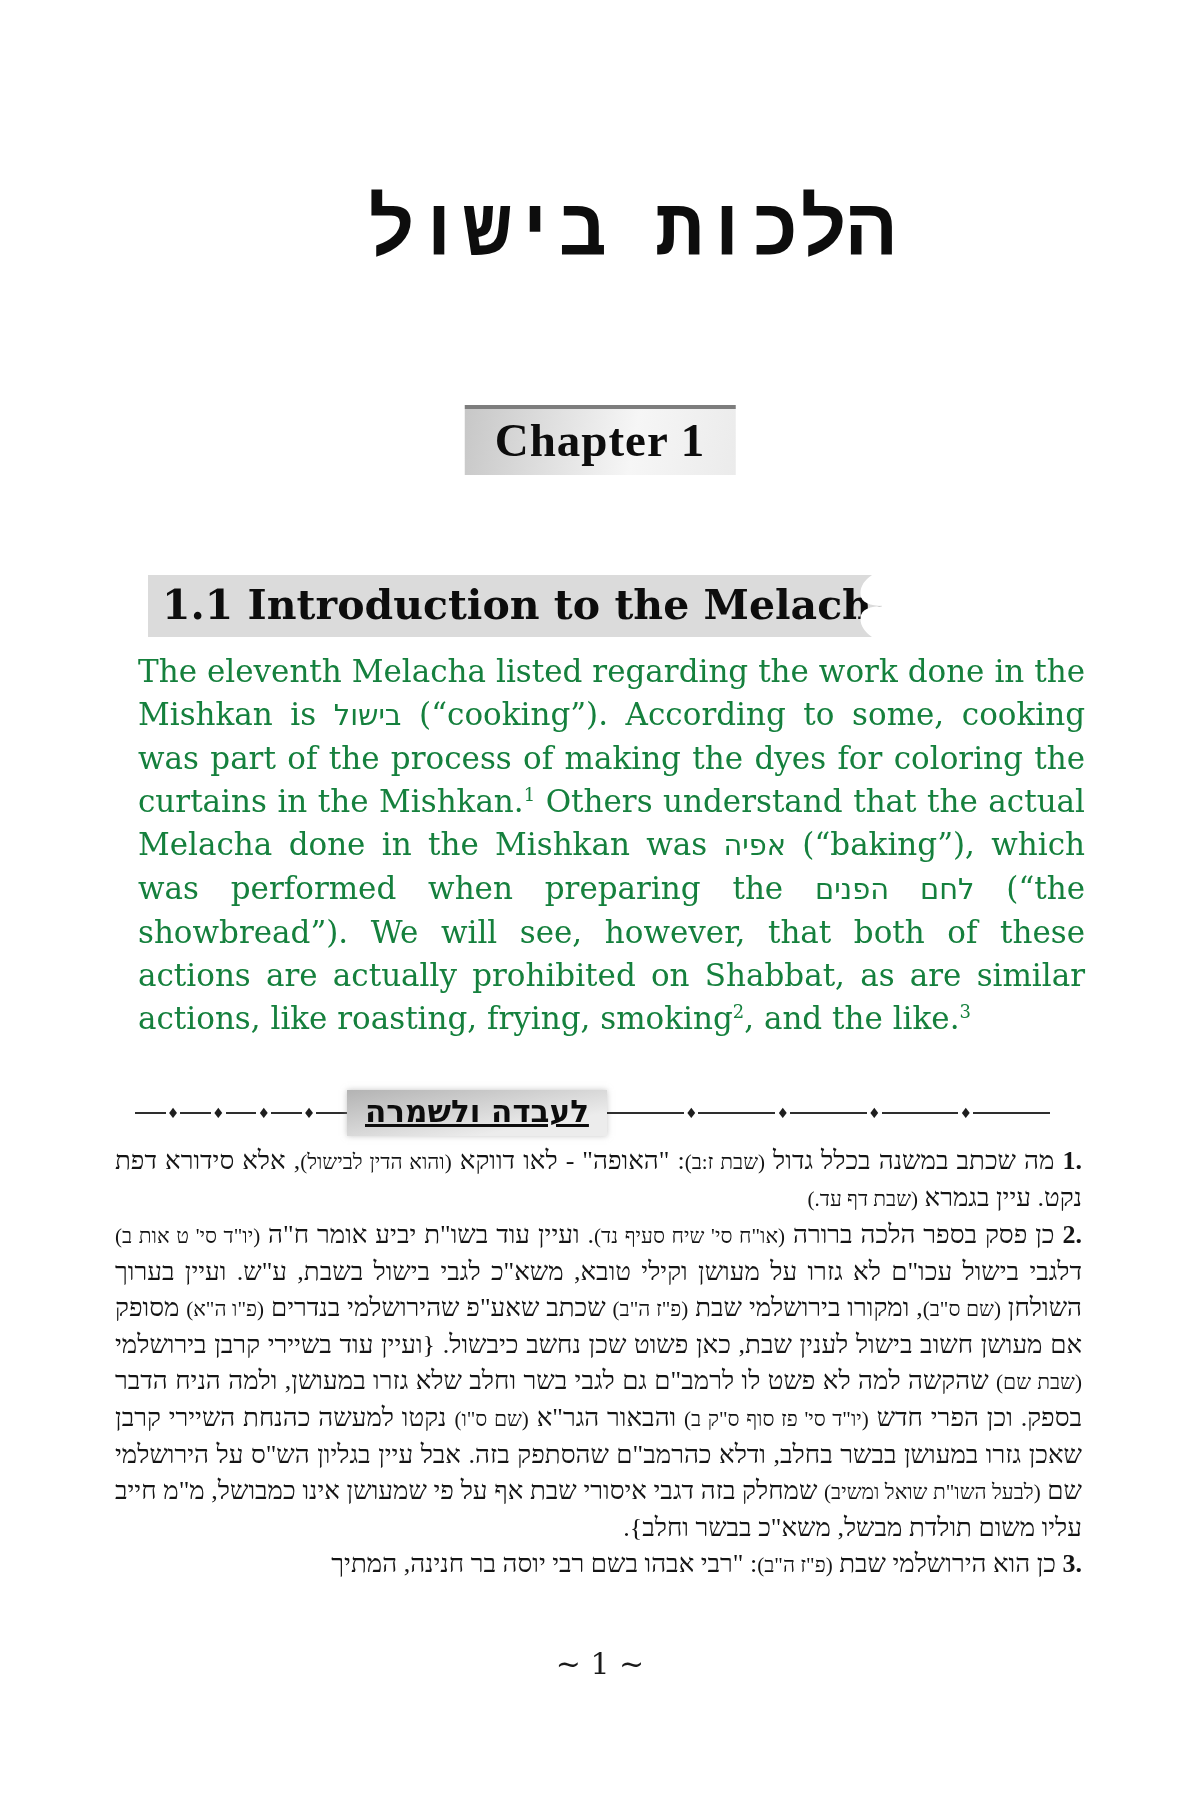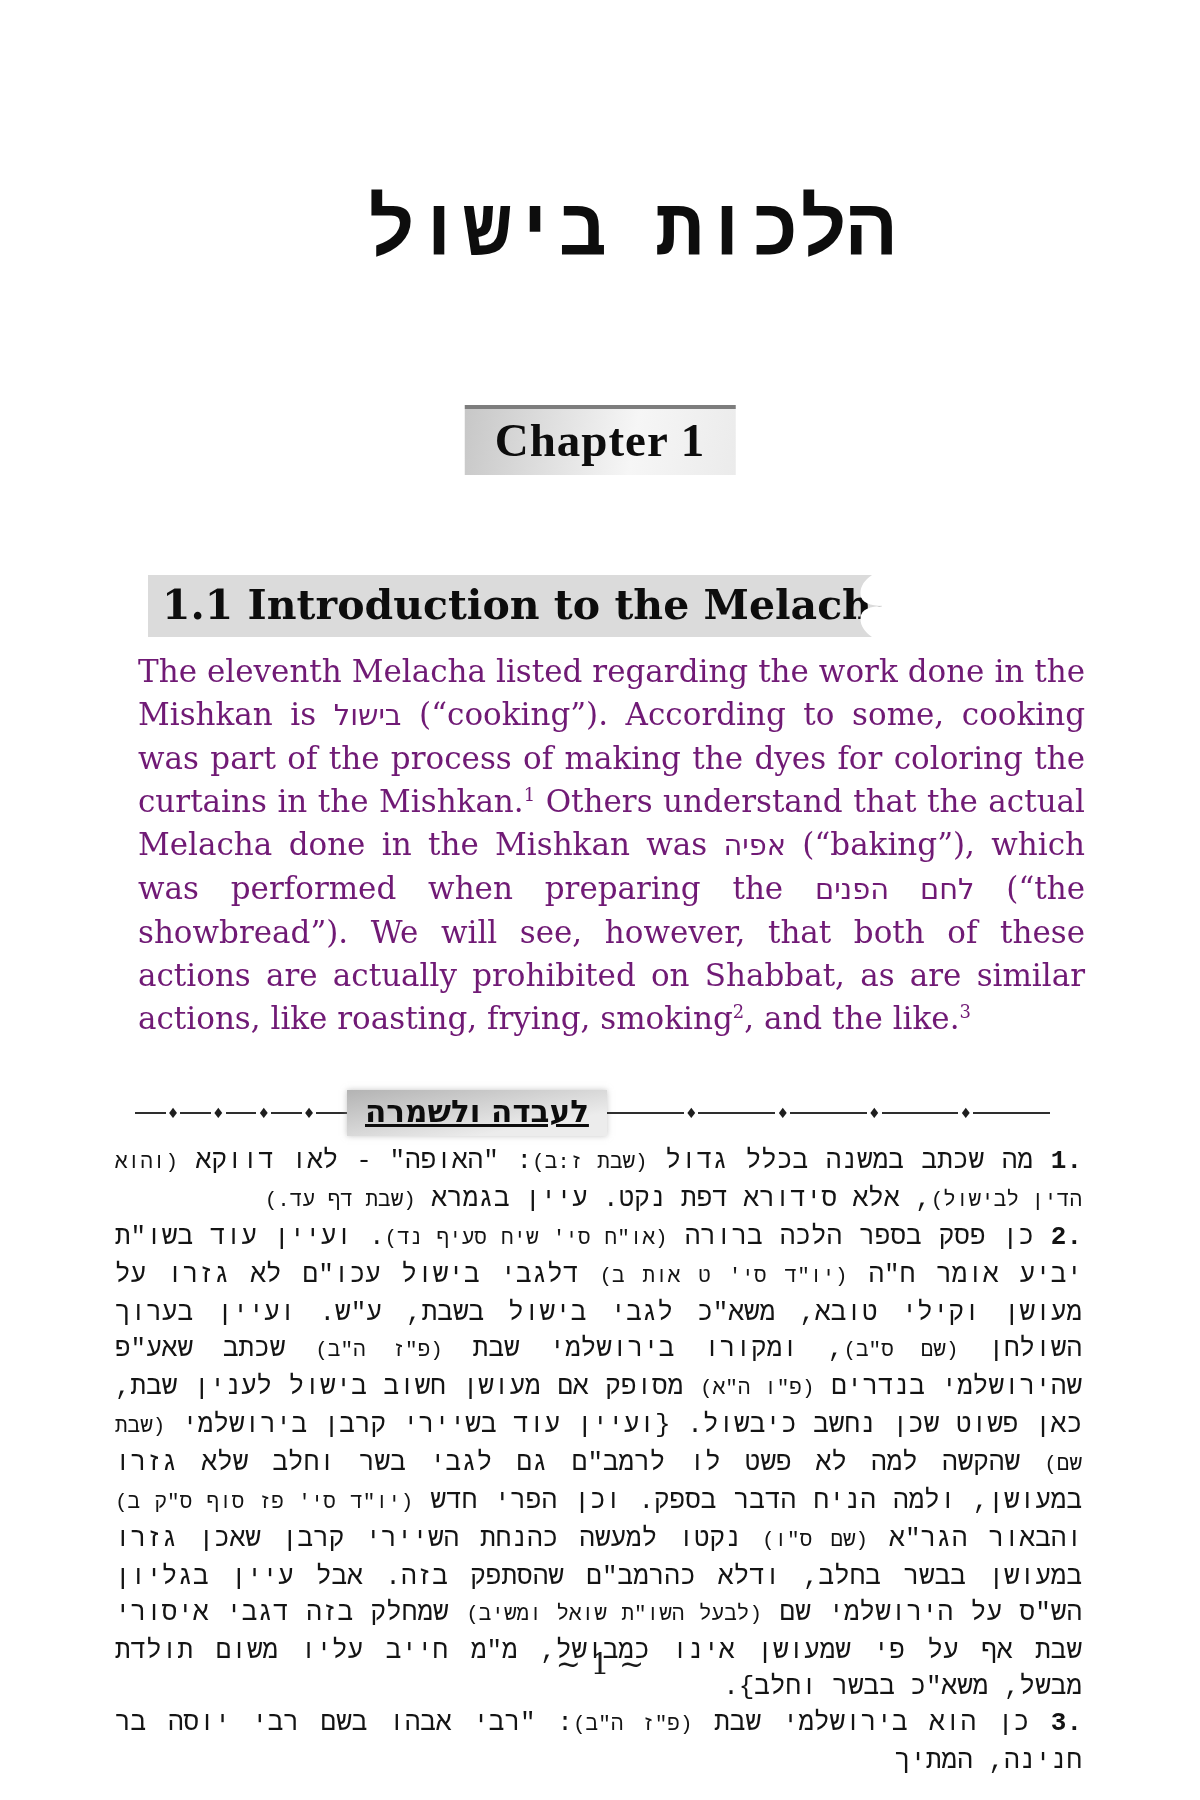--- a/index.html
+++ b/index.html
@@ -44,21 +44,21 @@
     padding-left:14px;box-sizing:border-box;
     color:#0d0d0d;
     font-family:"DejaVu Serif",serif;
     white-space:nowrap;
   }
   
   .body-text{
     position:absolute;top:650px;left:138px;width:947px;
     font-size:31px;line-height:43px;
     text-align:justify;
-    color:#701a75;
+    color:#15803d;
   }
   .body-text .he{font-family:"DejaVu Sans",sans-serif;font-size:93%;}
   .body-text .sup{vertical-align:super;font-size:58%;line-height:0;}
   
   .fn-divider{
     position:absolute;top:1090px;left:135px;width:915px;height:46px;
     display:flex;align-items:center;
   }
   .fn-divider .seg{display:flex;align-items:center;height:100%;}
   .fn-divider .seg-left{width:212px;}
@@ -75,21 +75,21 @@
     font-weight:bold;font-size:31px;line-height:38px;
     direction:rtl;color:#0d0d0d;
     box-shadow:0 0 6px rgba(160,160,160,0.6);
     text-decoration:underline;
   }
   
   .footnotes{
     position:absolute;top:1143px;left:115px;width:967px;
     direction:rtl;
     text-align:justify;
-    font-family:Liberation Mono, monospace;
+    font-family:Liberation Serif, serif;
     font-size:26px;line-height:36px;
     color:#141414;
   }
   .footnotes p.footnote{margin:0;padding:0;}
   .footnotes .fn-num{font-weight:bold;}
   .footnotes .cite{font-size:21px;}
   
   .page-number{
     position:absolute;top:1646px;left:0;width:100%;
     text-align:center;font-size:30px;color:#1a1a1a;
@@ -133,18 +133,18 @@
       <span class="dm">♦</span>
       <i class="ln"></i>
       <span class="dm">♦</span>
       <i class="ln"></i>
     </span>
   </div>
 
   <div class="footnotes">
       <p class="footnote"><b class="fn-num" dir="ltr">1.</b> <span><span>מה שכתב במשנה בכלל גדול </span><span class="cite">(שבת ז:ב)</span><span>: "האופה" - לאו דווקא </span><span class="cite">(והוא הדין לבישול)</span><span>, אלא סידורא דפת נקט. עיין בגמרא </span><span class="cite">(שבת דף עד.)</span></span></p>
       <p class="footnote"><b class="fn-num" dir="ltr">2.</b> <span><span>כן פסק בספר הלכה ברורה </span><span class="cite">(או"ח סי' שיח סעיף נד)</span><span>. ועיין עוד בשו"ת יביע אומר ח"ה </span><span class="cite">(יו"ד סי' ט אות ב)</span><span> דלגבי בישול עכו"ם לא גזרו על מעושן וקילי טובא, משא"כ לגבי בישול בשבת, ע"ש. ועיין בערוך השולחן </span><span class="cite">(שם ס"ב)</span><span>, ומקורו בירושלמי שבת </span><span class="cite">(פ"ז ה"ב)</span><span> שכתב שאע"פ שהירושלמי בנדרים </span><span class="cite">(פ"ו ה"א)</span><span> מסופק אם מעושן חשוב בישול לענין שבת, כאן פשוט שכן נחשב כיבשול. {ועיין עוד בשיירי קרבן בירושלמי </span><span class="cite">(שבת שם)</span><span> שהקשה למה לא פשט לו לרמב"ם גם לגבי בשר וחלב שלא גזרו במעושן, ולמה הניח הדבר בספק. וכן הפרי חדש </span><span class="cite">(יו"ד סי' פז סוף ס"ק ב)</span><span> והבאור הגר"א </span><span class="cite">(שם ס"ו)</span><span> נקטו למעשה כהנחת השיירי קרבן שאכן גזרו במעושן בבשר בחלב, ודלא כהרמב"ם שהסתפק בזה. אבל עיין בגליון הש"ס על הירושלמי שם </span><span class="cite">(לבעל השו"ת שואל ומשיב)</span><span> שמחלק בזה דגבי איסורי שבת אף על פי שמעושן אינו כמבושל, מ"מ חייב עליו משום תולדת מבשל, משא"כ בבשר וחלב}.</span></span></p>
-      <p class="footnote"><b class="fn-num" dir="ltr">3.</b> <span><span>כן הוא בירושלמי שבת </span><span class="cite">(פ"ז ה"ב)</span><span>: "רבי אבהו בשם רבי יוסה בר חנינה, המתיך</span></span></p>
+      <p class="footnote"><b class="fn-num" dir="ltr">3.</b> <span><span>כן הוא הירושלמי שבת </span><span class="cite">(פ"ז ה"ב)</span><span>: "רבי אבהו בשם רבי יוסה בר חנינה, המתיך</span></span></p>
     </div>
 
   <div class="page-number">~ 1 ~</div>
 
 </div>
 
 </body></html>

